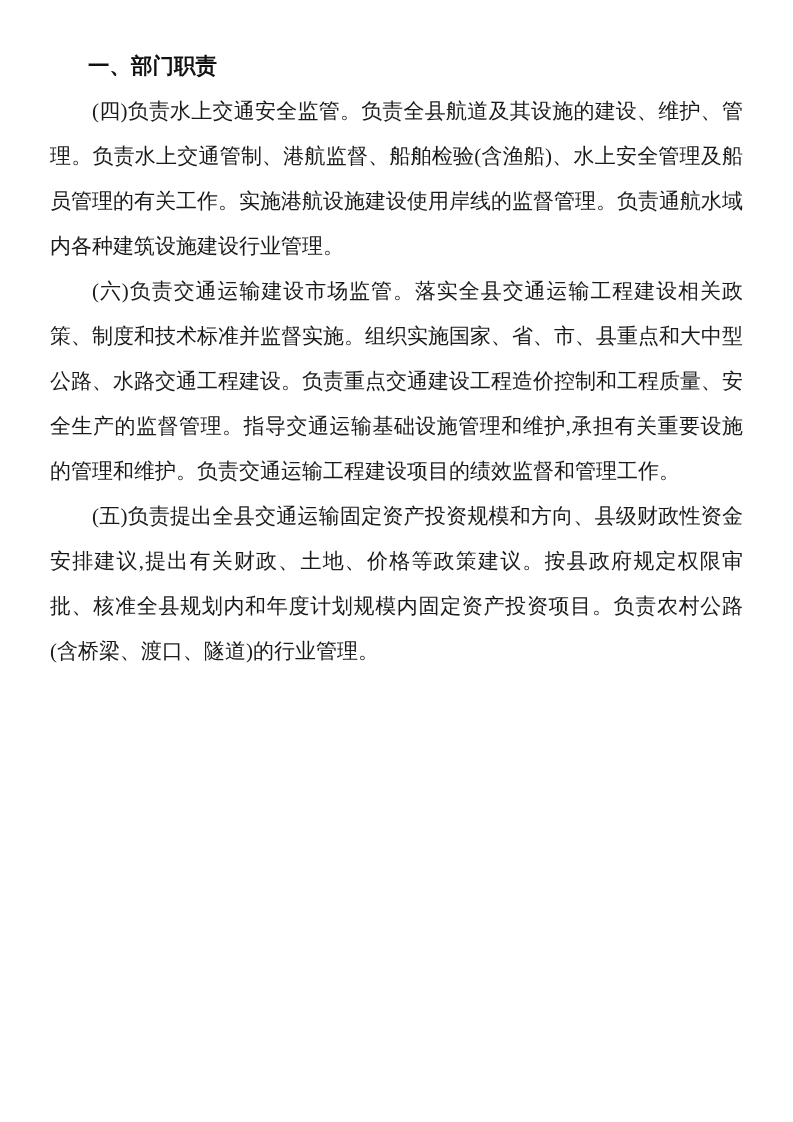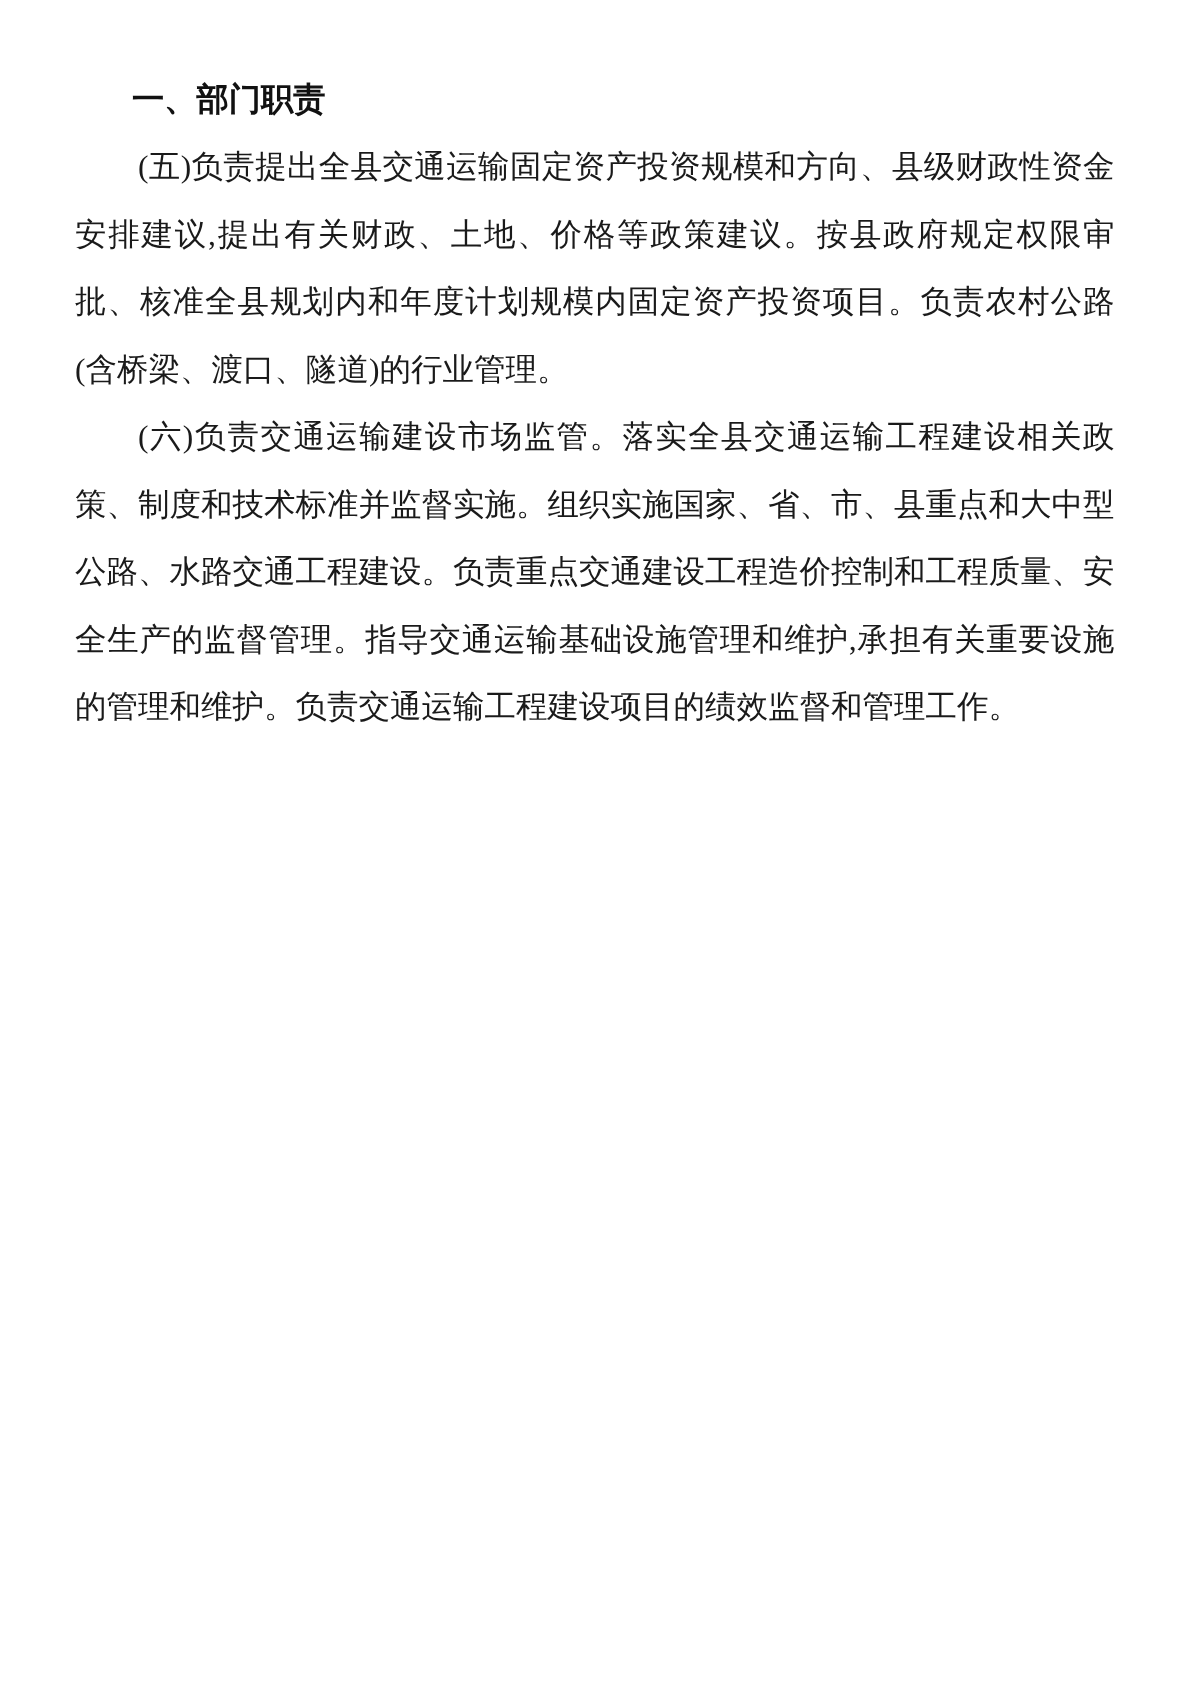--- a/index.html
+++ b/index.html
@@ -40,17 +40,18 @@
 </style>
 </head>
 <body>
 
 <div class="page">
   <h1 class="doc-heading">一、部门职责</h1>
 
 
 
 
+  <p class="doc-paragraph">(四)负责水上交通安全监管。负责全县航道及其设施的建设、维护、管理。负责水上交通管制、港航监督、船舶检验(含渔船)、水上安全管理及船员管理的有关工作。实施港航设施建设使用岸线的监督管理。负责通航水域内各种建筑设施建设行业管理。</p>
+
+  <p class="doc-paragraph">(六)负责交通运输建设市场监管。落实全县交通运输工程建设相关政策、制度和技术标准并监督实施。组织实施国家、省、市、县重点和大中型公路、水路交通工程建设。负责重点交通建设工程造价控制和工程质量、安全生产的监督管理。指导交通运输基础设施管理和维护,承担有关重要设施的管理和维护。负责交通运输工程建设项目的绩效监督和管理工作。</p>
 
   <p class="doc-paragraph">(五)负责提出全县交通运输固定资产投资规模和方向、县级财政性资金安排建议,提出有关财政、土地、价格等政策建议。按县政府规定权限审批、核准全县规划内和年度计划规模内固定资产投资项目。负责农村公路(含桥梁、渡口、隧道)的行业管理。</p>
-
-  <p class="doc-paragraph">(六)负责交通运输建设市场监管。落实全县交通运输工程建设相关政策、制度和技术标准并监督实施。组织实施国家、省、市、县重点和大中型公路、水路交通工程建设。负责重点交通建设工程造价控制和工程质量、安全生产的监督管理。指导交通运输基础设施管理和维护,承担有关重要设施的管理和维护。负责交通运输工程建设项目的绩效监督和管理工作。</p>
 </div>
 
 </body></html>

